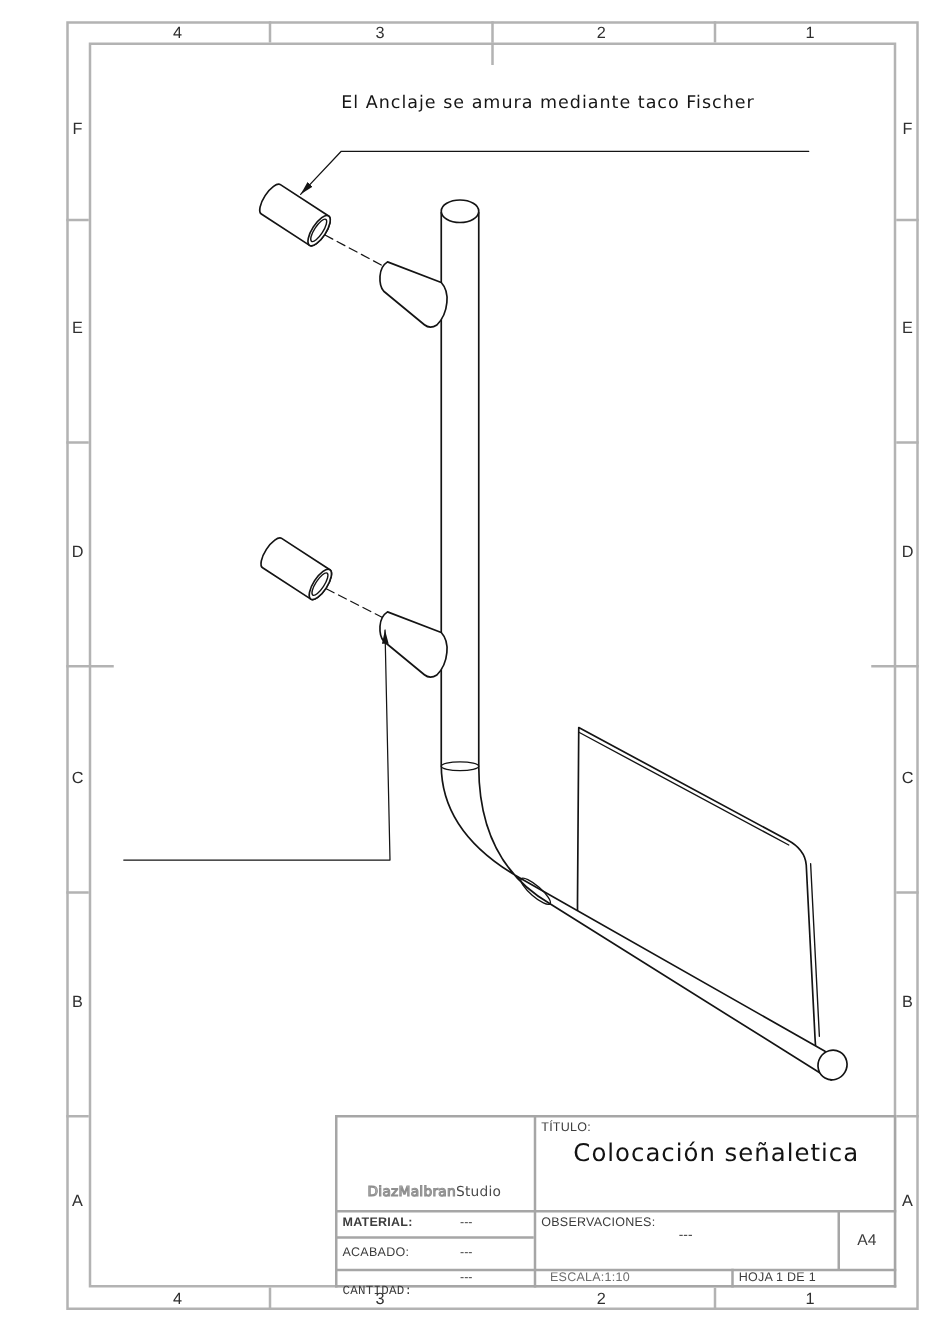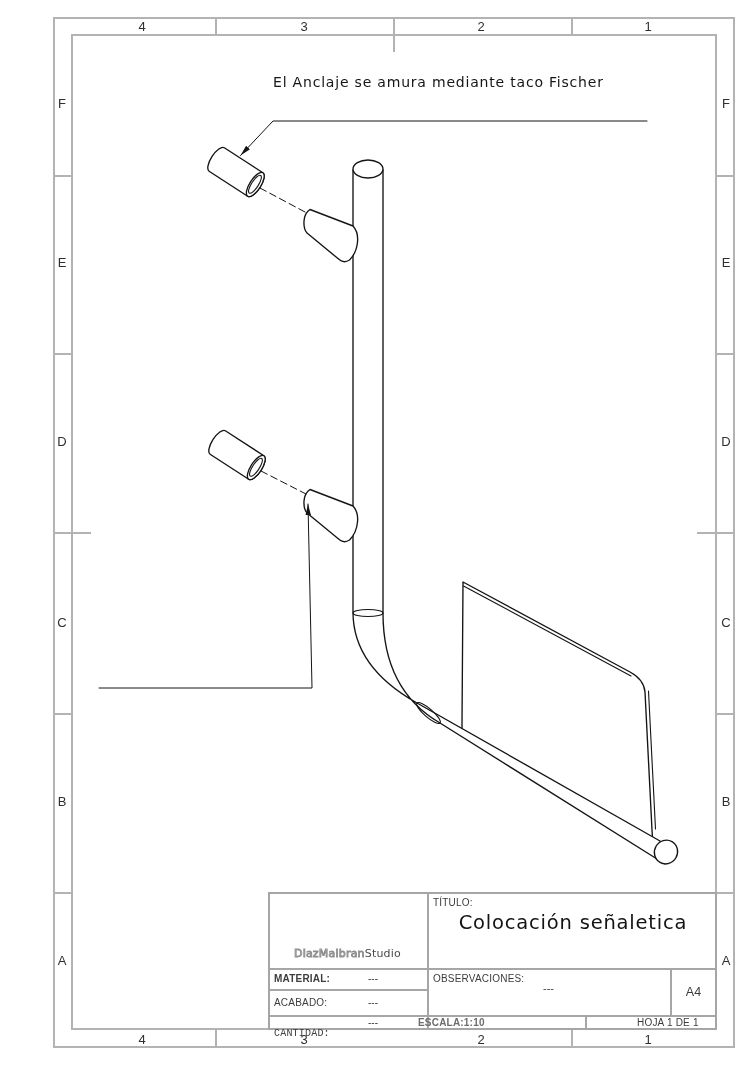--- a/index.html
+++ b/index.html
@@ -174,18 +174,18 @@
     <div class="tb-label" style="left:6px; top:81px;font-weight:bold;">MATERIAL:</div>
     <div class="tb-value" style="left:100px; top:81px;">---</div>
     <div class="tb-label" style="left:6px; top:105px;">ACABADO:</div>
     <div class="tb-value" style="left:100px; top:105px;">---</div>
     <div class="tb-label" style="left:6px; top:136px;font-family:Liberation Mono, monospace;">CANTIDAD:</div>
     <div class="tb-value" style="left:100px; top:125px;">---</div>
 
     <div class="tb-label" style="left:165px; top:81px;">OBSERVACIONES:</div>
     <div id="obs-value">---</div>
 
-    <div class="tb-label" style="left:150px; top:125px; color:#6d6d6d;font-weight:bold;">ESCALA:1:10</div>
-    <div class="tb-label" style="left:323px; top:125px;margin-left:46px;">HOJA 1 DE 1</div>
+    <div class="tb-label" style="left:172px; top:125px; color:#6d6d6d;">ESCALA:1:10</div>
+    <div class="tb-label" style="left:323px; top:125px;">HOJA 1 DE 1</div>
     <div id="tb-a4">A4</div>
   </div>
 
 </div>
 
 </body></html>

